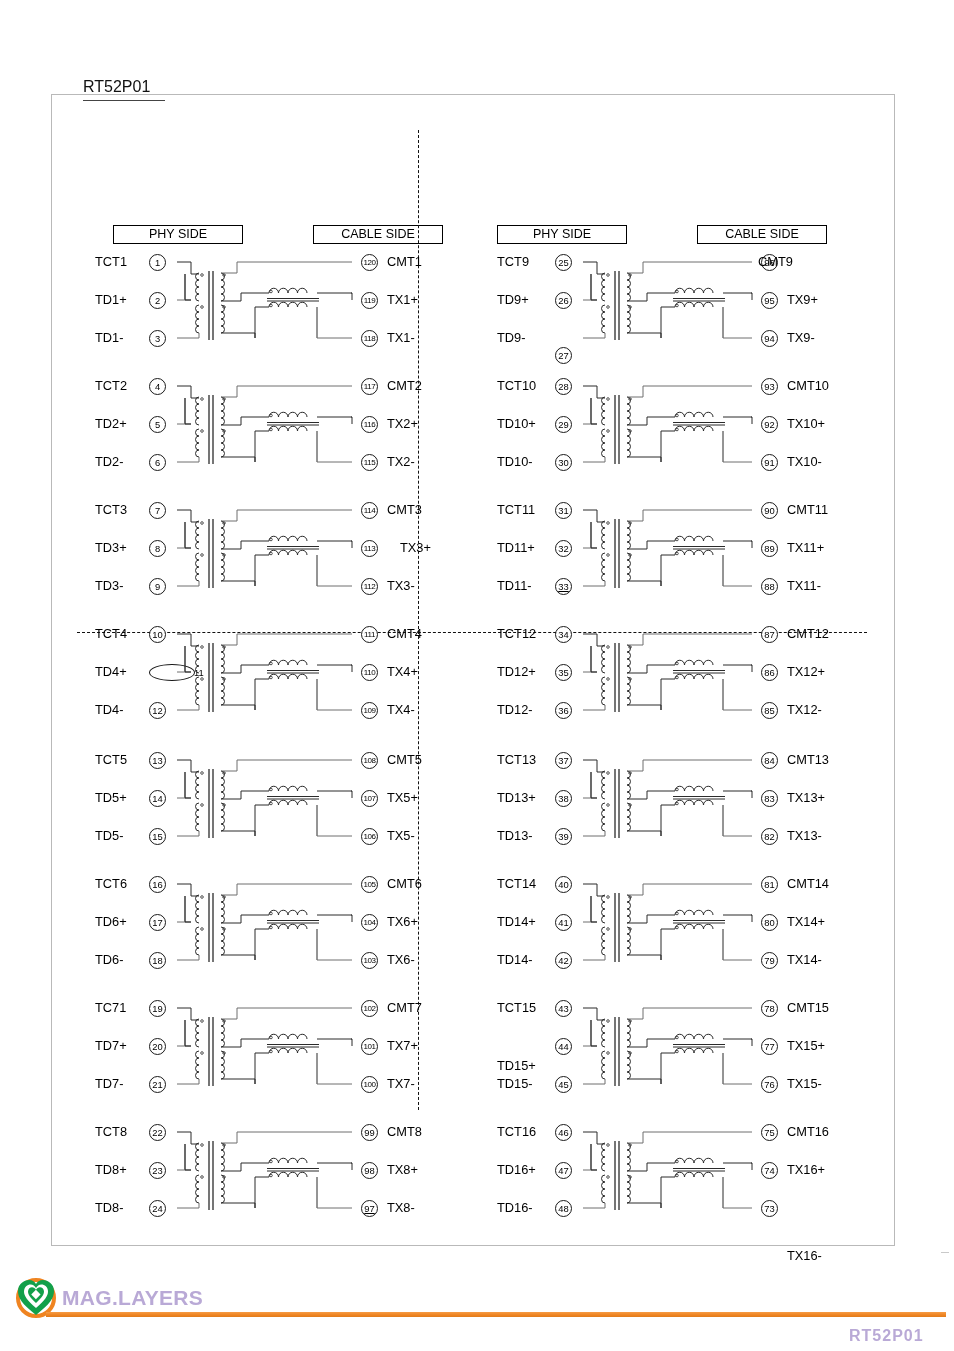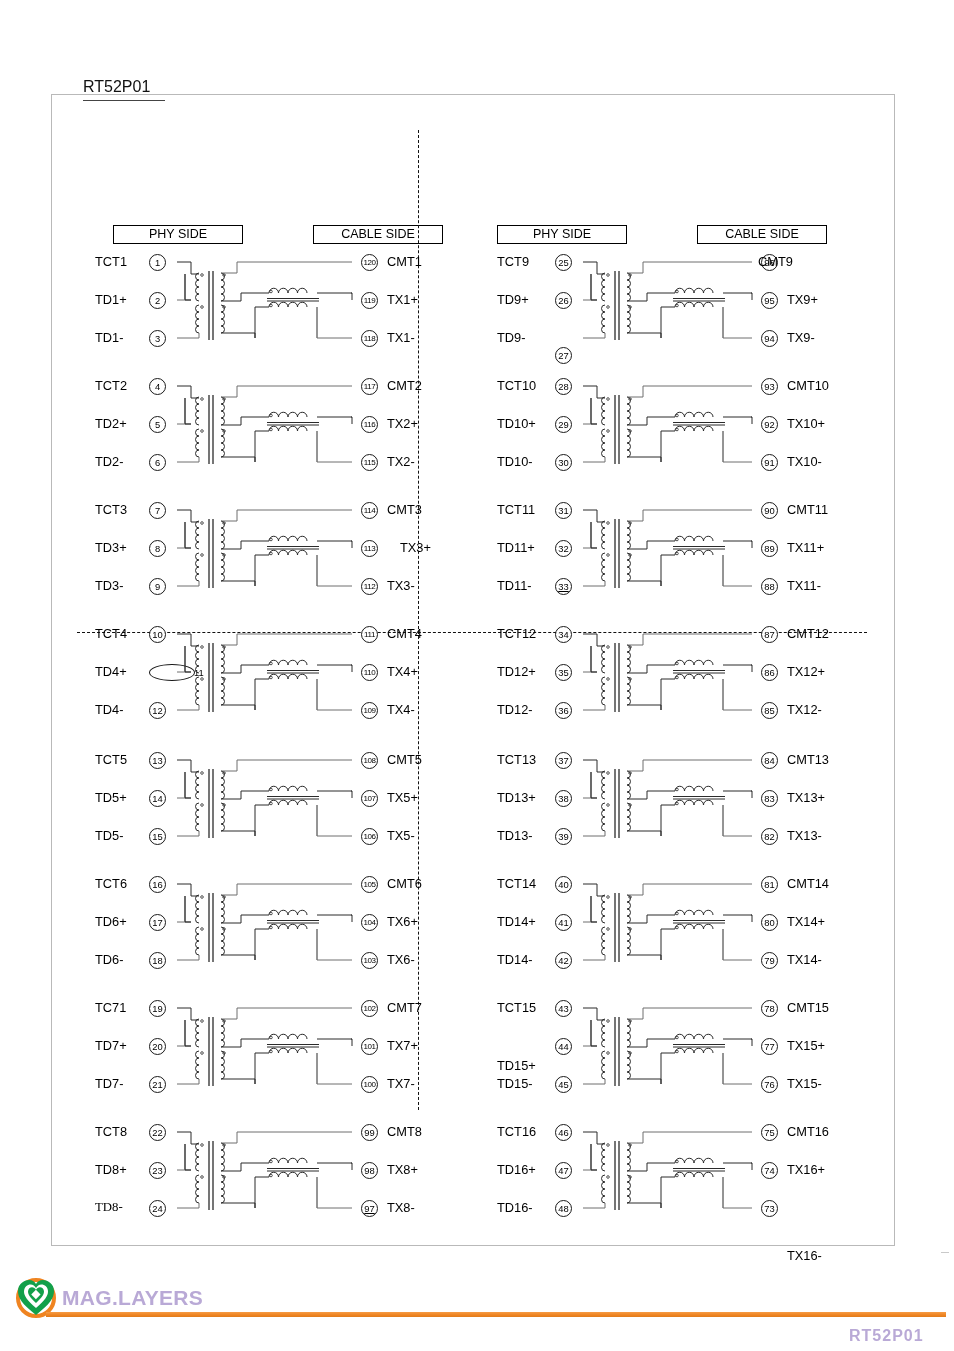--- a/index.html
+++ b/index.html
@@ -664,21 +664,21 @@
           <line x1="140" y1="45" x2="140" y2="76" stroke="#2b2b2b" stroke-width="1"></line>
           <line x1="140" y1="76" x2="175" y2="76" stroke="#6e6e6e" stroke-width="1"></line>
           <line x1="174" y1="31" x2="175" y2="31" stroke="#2b2b2b" stroke-width="1"></line>
           <line x1="175" y1="31" x2="175" y2="38" stroke="#2b2b2b" stroke-width="1"></line>
         </g>
       </svg>
       <div class="lbl" style="left: 95px; top: 1124px;">TCT8</div>
       <div class="pin" style="left: 149px; top: 1123.5px;">22</div>
       <div class="lbl" style="left: 95px; top: 1162px;">TD8+</div>
       <div class="pin" style="left: 149px; top: 1161.5px;">23</div>
-      <div class="lbl" style="left: 95px; top: 1200px; font-family: Liberation Serif, serif;">TD8-</div>
+      <div class="lbl" style="left: 95px; top: 1200px;">TD8-</div>
       <div class="pin" style="left: 149px; top: 1199.5px;">24</div>
       <div class="pin" style="left: 361px; top: 1123.5px;">99</div>
       <div class="lbl" style="left: 387px; top: 1124px;">CMT8</div>
       <div class="pin" style="left: 361px; top: 1161.5px;">98</div>
       <div class="lbl" style="left: 387px; top: 1162px;">TX8+</div>
       <div class="pin" style="left: 361px; top: 1199.5px; text-decoration: underline;">97</div>
       <div class="lbl" style="left: 387px; top: 1200px;">TX8-</div>
       <svg width="183" height="100" viewBox="0 0 183 100" style="position: absolute; left: 177px; top: 1122px;">
         <g transform="translate(0,10)">
           <line x1="32" y1="9" x2="32" y2="78" stroke="#2b2b2b" stroke-width="1.3"></line>

